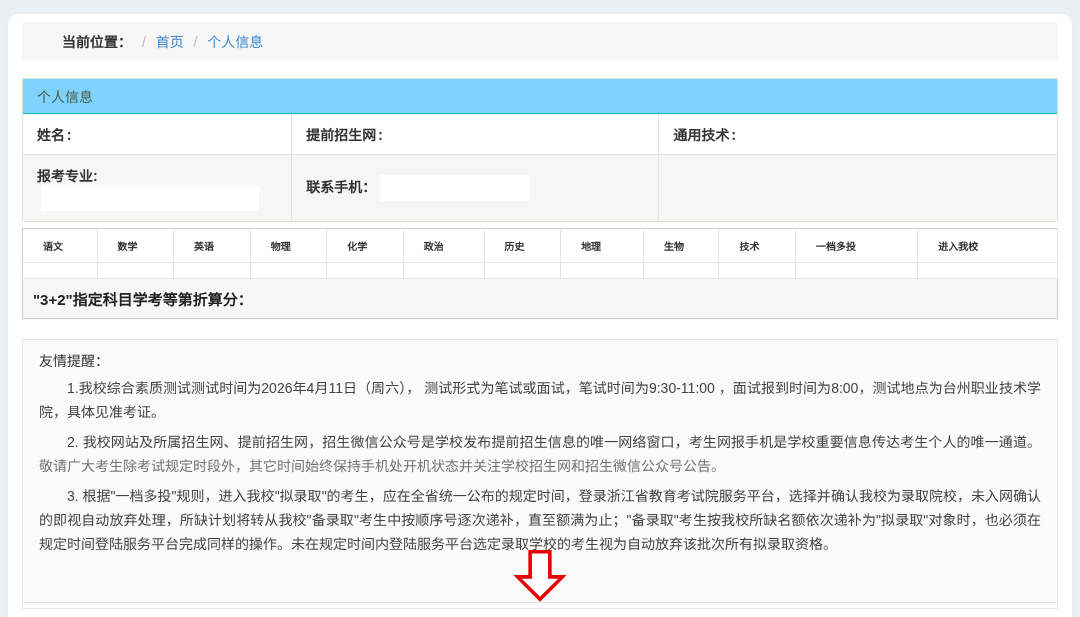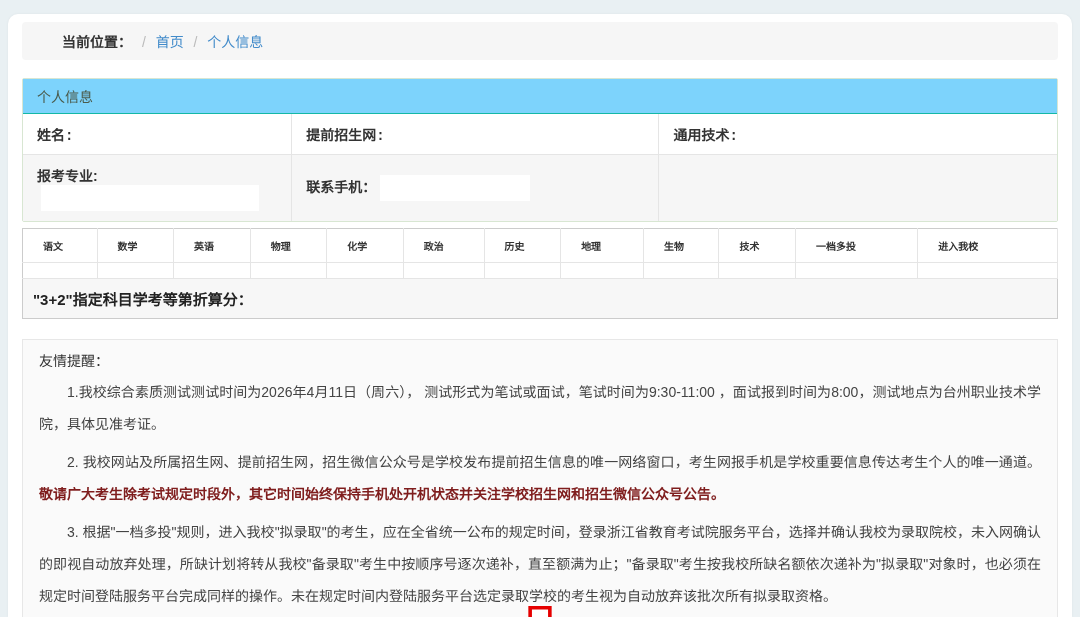--- a/index.html
+++ b/index.html
@@ -80,24 +80,24 @@
   }
   
   .main-panel {
     margin-top:20px;
     border:1px solid #e7e7e7;
     background:#fafafa;
   }
   .reminder { padding:10px 16px 0 16px; color:#444; }
   .reminder-title { font-size:14px; color:#333; }
   .reminder p {
-    margin-top:6px; line-height:32px; text-indent:2em;
+    margin-top:6px; line-height:24px; text-indent:2em;
     font-size:14px; color:#444; text-align:justify;
   }
-  .red-note { color:#7f1d1d; font-weight:bold; }
+  .red-note { color:#737373; font-weight:normal; }
   .arrow-wrap { text-align:center; height:52px; margin-top:-6px; }
   .footer-row {
     background:#fff; border-top:1px solid #e3e3e3;
     text-align:center; padding:2px 0 3px 0;
   }
 </style>
 </head>
 <body>
 
 <div class="card">

